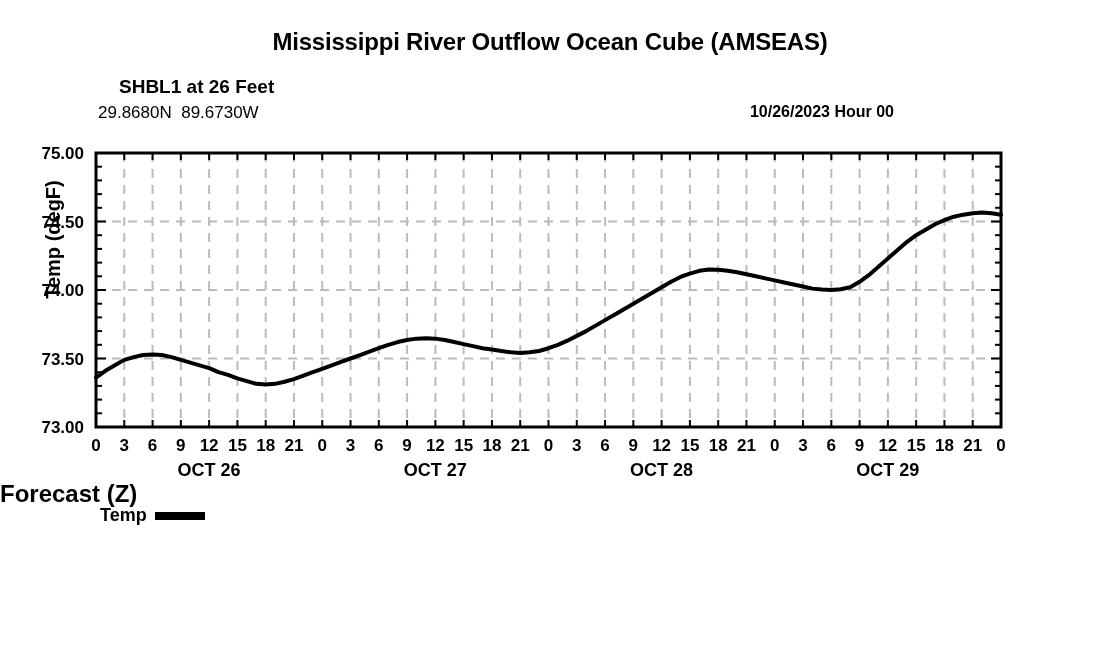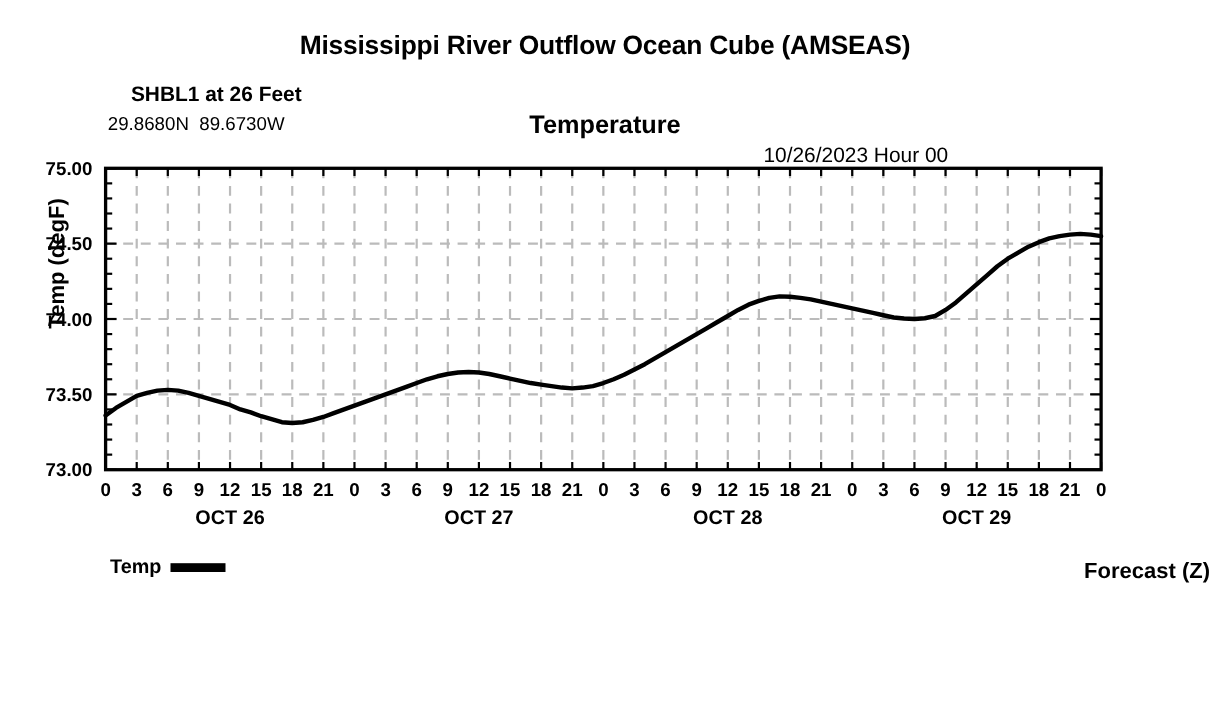--- a/index.html
+++ b/index.html
@@ -12,20 +12,21 @@
     height: 650px;
     font-family: "Liberation Sans", sans-serif;
     color: #000000;
     position: relative;
     overflow: hidden;
   }
   #page {
     position: relative;
     width: 952px;
     height: 650px;
+    padding-left: 32px;
   }
 
   .txt { position: absolute; white-space: pre; }
 
   #main-title {
     top: 28px;
     left: 0;
     width: 1100px;
     text-align: center;
     font-size: 24px;
@@ -50,43 +51,41 @@
     top: 100px;
     left: 0;
     width: 1100px;
     text-align: center;
     font-size: 23px;
     font-weight: bold;
   }
   #datestamp {
     top: 103px;
     right: 90px;
-    font-size: 19px;
-    font-weight: normal;
-    margin-top: 28px;
+    font-size: 16px;
+    font-weight: bold;
   }
 
   #ylabel {
     left: -47px;
     top: 228px;
     width: 200px;
     text-align: center;
     font-size: 20px;
     font-weight: bold;
     transform: rotate(-90deg);
     transform-origin: center center;
   }
   #xlabel {
     top: 480px;
     left: 0;
     width: 1100px;
-    text-align: right;
-    font-size: 20px;
-    font-weight: bold;
-    margin-top: 28px;
+    text-align: left;
+    font-size: 24px;
+    font-weight: bold;
   }
 
   #chart-svg {
     position: absolute;
     left: 0;
     top: 0;
   }
 
   .ytick-label {
     font-family: "Liberation Sans", sans-serif;
@@ -132,21 +131,20 @@
 <body>
 
 <div id="page">
 
   <div class="txt" id="main-title">Mississippi River Outflow Ocean Cube (AMSEAS)</div>
 
   <div class="txt" id="station-line">SHBL1 at 26 Feet</div>
 
   <div class="txt" id="coords-line">29.8680N  89.6730W</div>
 
-  <div class="txt" id="subtitle">Temperature</div>
 
   <div class="txt" id="datestamp">10/26/2023 Hour 00</div>
 
   <div class="txt" id="ylabel">Temp (degF)</div>
 
   <div class="txt" id="xlabel">Forecast (Z)</div>
 
   <svg id="chart-svg" width="1100" height="650">
     <g id="grid-layer">
         <line x1="96" x2="1001" y1="358.5" y2="358.5" stroke="#bbbbbb" stroke-width="2" stroke-dasharray="9,7"></line>

